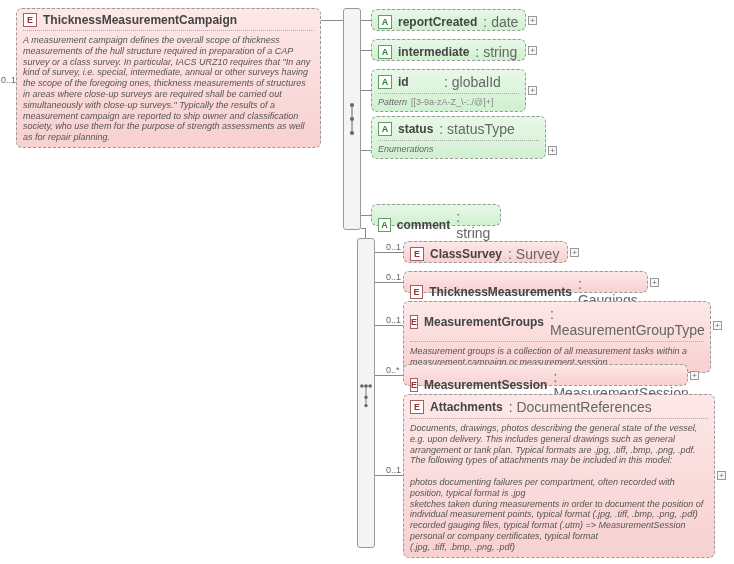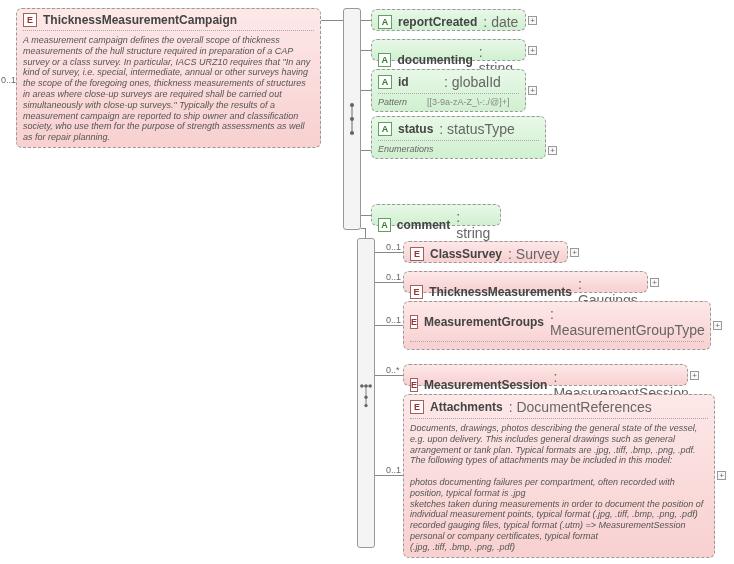--- a/index.html
+++ b/index.html
@@ -58,35 +58,35 @@
     <span class="name">reportCreated</span>
     <span class="type">: date</span>
   </div>
 </div>
 <div class="expand" style="left:528px; top:16px;">+</div>
 
 <div class="conn" style="left:361px; top:50px; width:10px; height:1px;"></div>
 <div class="box box-a" style="left:371px; top:39px; width:155px; height:22px;">
   <div class="header">
     <span class="tag tag-a">A</span>
-    <span class="name">documenting</span>
+    <span class="name">intermediate</span>
     <span class="type">: string</span>
   </div>
 </div>
 <div class="expand" style="left:528px; top:46px;">+</div>
 
 <div class="conn" style="left:361px; top:90px; width:10px; height:1px;"></div>
 <div class="box box-a" style="left:371px; top:69px; width:155px;">
   <div class="header">
     <span class="tag tag-a">A</span>
     <span class="name" style="min-width:40px;">id</span>
     <span class="type">: globalId</span>
   </div>
   <div class="sep"></div>
-  <div style="display:flex; gap:20px;">
+  <div style="display:flex; gap:4px;">
     <span class="facet-label">Pattern</span>
     <span class="facet-val">[[3-9a-zA-Z_\-:./@]+]</span>
   </div>
 </div>
 <div class="expand" style="left:528px; top:86px;">+</div>
 
 <div class="conn" style="left:361px; top:150px; width:10px; height:1px;"></div>
 <div class="box box-a" style="left:371px; top:116px; width:175px;">
   <div class="header">
     <span class="tag tag-a">A</span>
@@ -147,20 +147,21 @@
 
 <div class="conn" style="left:375px; top:325px; width:28px; height:1px;"></div>
 <div class="card" style="left:386px; top:315px;">0..1</div>
 <div class="box box-e" style="left:403px; top:301px; width:308px;">
   <div class="header">
     <span class="tag tag-e">E</span>
     <span class="name">MeasurementGroups</span>
     <span class="type">: MeasurementGroupType</span>
   </div>
   <div class="sep"></div>
+  <div class="desc">Measurement groups is a collection of all measurement tasks within a measurement campaign or measurement session.</div>
 </div>
 <div class="expand" style="left:713px; top:321px;">+</div>
 
 <div class="conn" style="left:375px; top:375px; width:28px; height:1px;"></div>
 <div class="card" style="left:386px; top:365px;">0..*</div>
 <div class="box box-e" style="left:403px; top:364px; width:285px; height:22px;">
   <div class="header">
     <span class="tag tag-e">E</span>
     <span class="name">MeasurementSession</span>
     <span class="type">: MeasurementSession</span>

